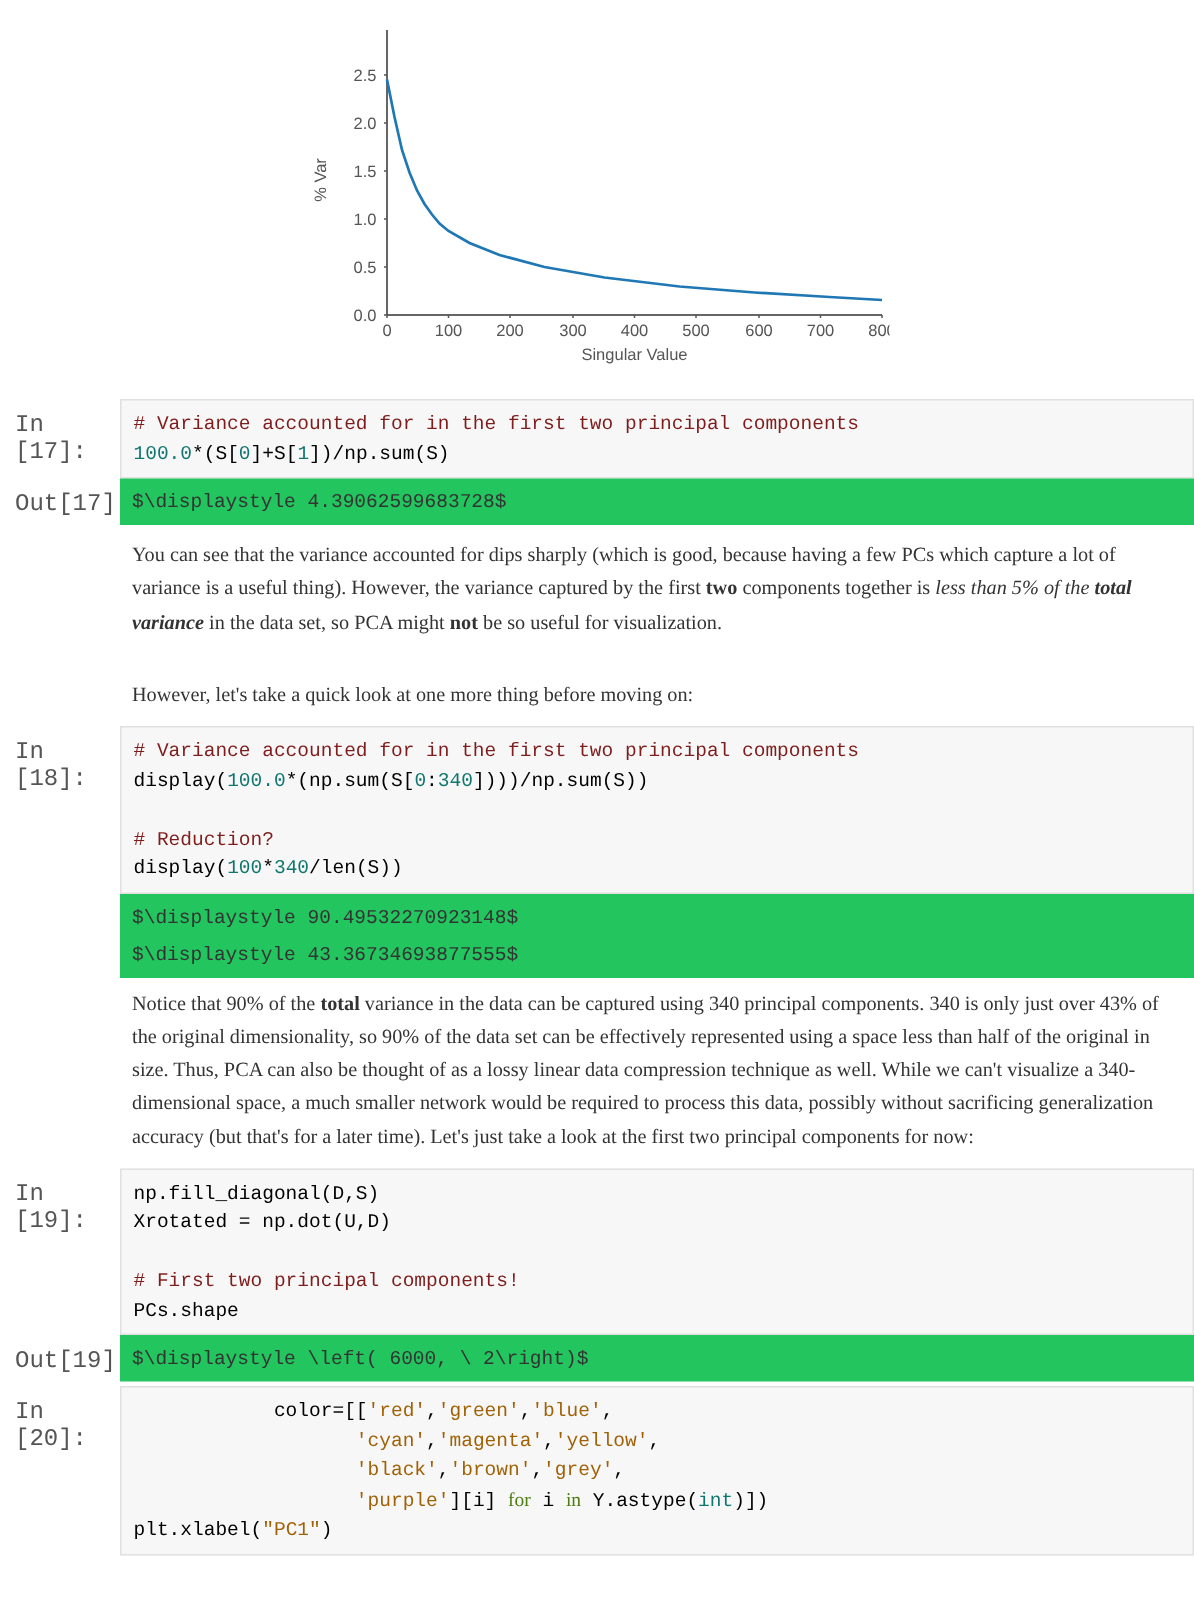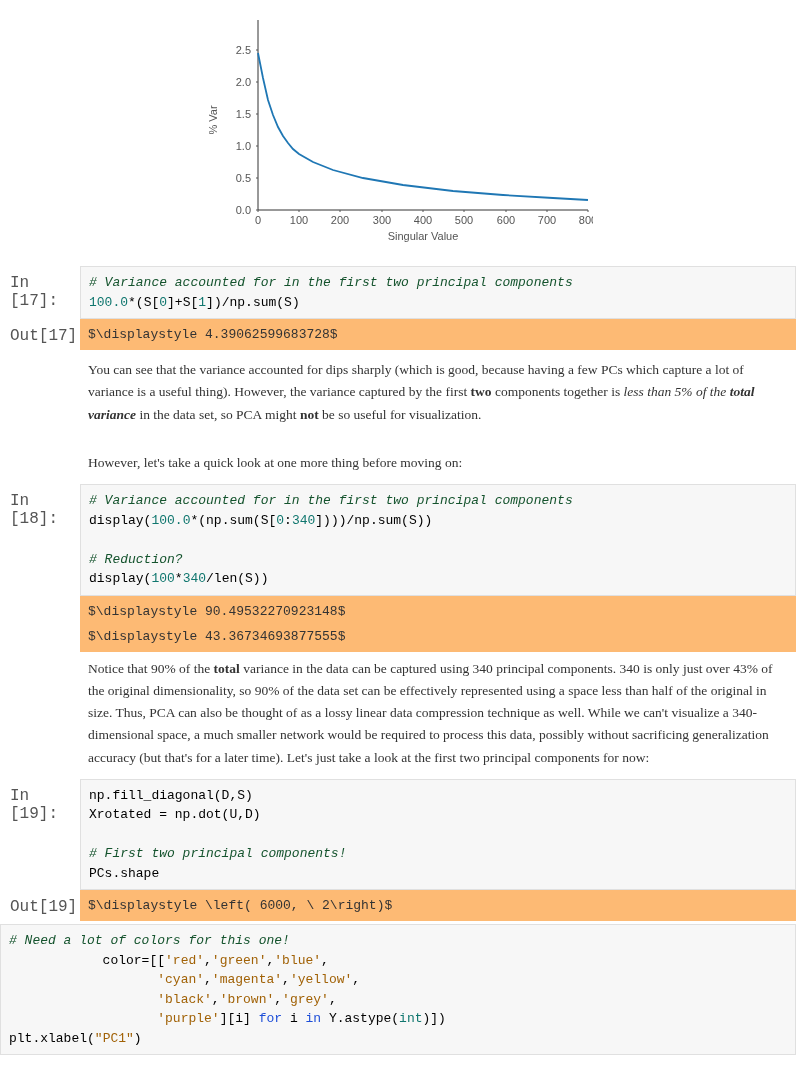--- a/index.html
+++ b/index.html
@@ -43,42 +43,42 @@
       padding: 6px 10px 6px 8px;
     }
     .cell-content.code-cell {
       background: #f7f7f7;
       border-left: 1px solid #e0e0e0;
       border-top: 1px solid #e0e0e0;
       border-bottom: 1px solid #e0e0e0;
       border-right: 1px solid #e0e0e0;
     }
     .cell-content.output-cell {
-      background: #fdba74;
+      background: #22c55e;
     }
     .cell-content.text-cell {
       background: #fff;
       font-family: Georgia, 'Times New Roman', serif;
       font-size: 13.5px;
       line-height: 1.6;
       color: #333;
       padding: 6px 10px 10px 8px;
     }
 
     
     .code-line {
       display: block;
       white-space: pre;
       line-height: 1.5;
       font-family: 'Courier New', Courier, monospace;
       font-size: 13px;
     }
-    .c-green { color: #14532d; font-style: italic; }
+    .c-green { color: #7f1d1d; }
     .c-blue { color: #0f766e; }
-    .c-purple { color: #1d4ed8; }
+    .c-purple { color: #4d7c0f; font-family: Liberation Serif, serif; }
     .c-red { color: #a16207; }
     .c-black { color: #000; }
 
     
     .math-output {
       font-family: 'Courier New', Courier, monospace;
       font-size: 13px;
       color: #333;
       padding: 2px 0;
       display: block;
@@ -231,22 +231,22 @@
   </div>
 
   <div class="cell-row">
     <div class="cell-label">Out[19]:</div>
     <div class="cell-content output-cell">
       <span class="math-output">$\displaystyle \left( 6000, \ 2\right)$</span>
     </div>
   </div>
 
   <div class="cell-row">
-    <div class="cell-content code-cell">
-      <span class="code-line"><span class="c-green"># Need a lot of colors for this one!</span></span>
+    <div class="cell-label">In [20]:</div>
+    <div class="cell-content code-cell">
       <span class="code-line"><span class="c-black">            color=[[</span><span class="c-red">'red'</span><span class="c-black">,</span><span class="c-red">'green'</span><span class="c-black">,</span><span class="c-red">'blue'</span><span class="c-black">,</span></span>
       <span class="code-line"><span class="c-black">                   </span><span class="c-red">'cyan'</span><span class="c-black">,</span><span class="c-red">'magenta'</span><span class="c-black">,</span><span class="c-red">'yellow'</span><span class="c-black">,</span></span>
       <span class="code-line"><span class="c-black">                   </span><span class="c-red">'black'</span><span class="c-black">,</span><span class="c-red">'brown'</span><span class="c-black">,</span><span class="c-red">'grey'</span><span class="c-black">,</span></span>
       <span class="code-line"><span class="c-black">                   </span><span class="c-red">'purple'</span><span class="c-black">][i] </span><span class="c-purple">for</span><span class="c-black"> i </span><span class="c-purple">in</span><span class="c-black"> Y.astype(</span><span class="c-blue">int</span><span class="c-black">)])</span></span>
       <span class="code-line"><span class="c-black">plt.xlabel(</span><span class="c-red">"PC1"</span><span class="c-black">)</span></span>
 
     </div>
   </div>
 
 </div>

